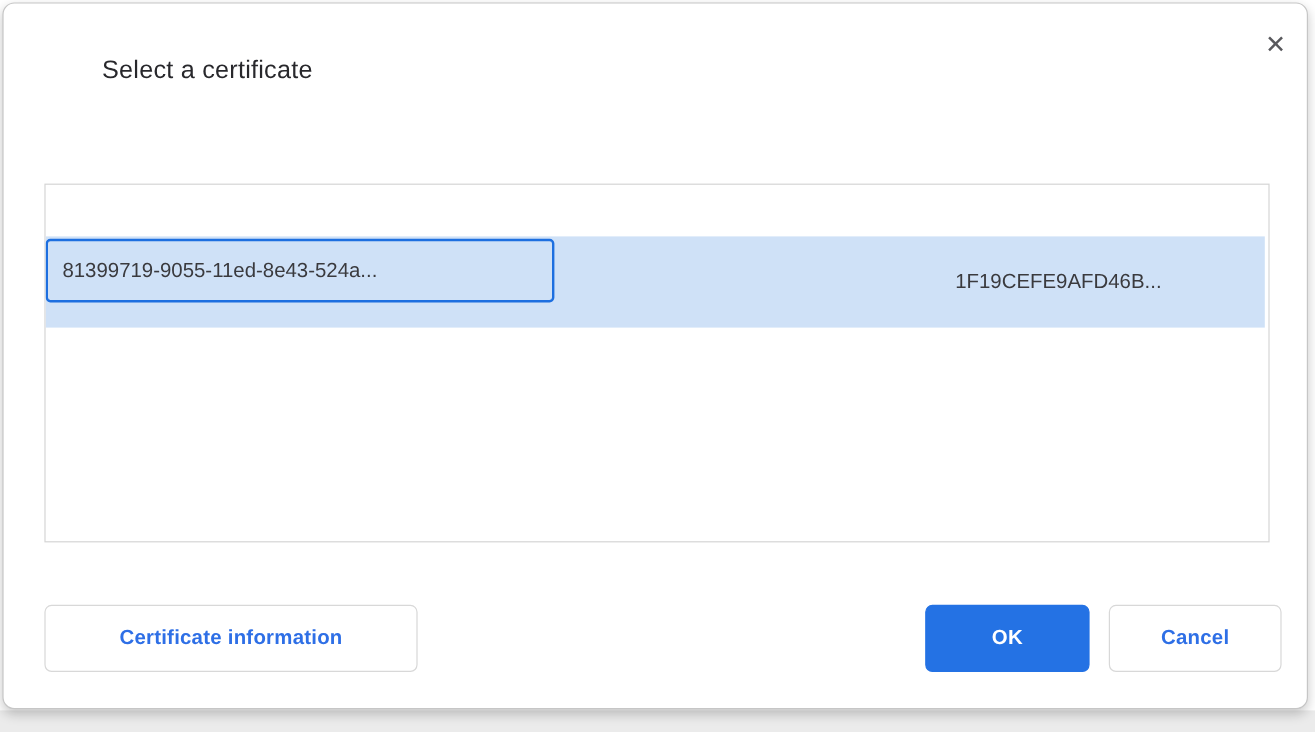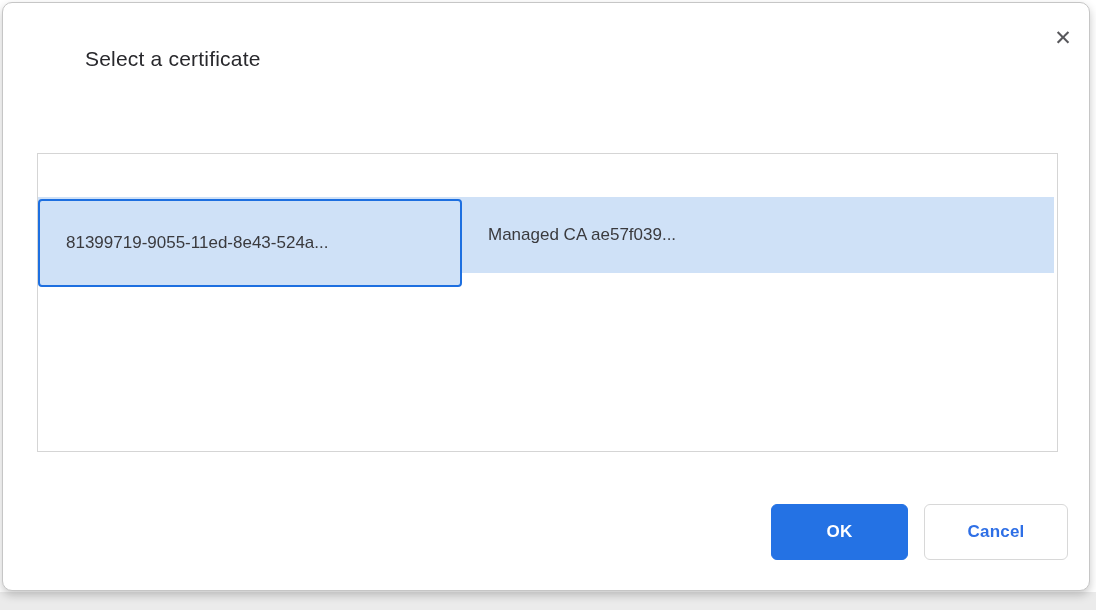--- a/index.html
+++ b/index.html
@@ -78,26 +78,26 @@
     background:#cfe1f7;
     cursor:pointer;
   }
   .cell{
     position:absolute;top:0;height:100%;
     display:flex;align-items:center;
     font-size:17px;color:#3a3a3e;
     white-space:nowrap;overflow:hidden;
   }
   .cell.subject-cell{
-    left:0;top:2px;width:424px;height:88px;
+    left:0;top:2px;width:424px;height:53px;
     border:2px solid #1d6fe0;
     border-radius:4px;
     box-sizing:border-box;
     background:#cfe1f7;
-    padding-left:26px;
+    padding-left:12px;
   }
   .cell.issuer-cell{left:450px;width:286px;}
   .cell.serial-cell{left:758px;width:256px;}
   .btn{
     position:absolute;top:501px;height:56px;
     display:flex;align-items:center;justify-content:center;
     font-size:17px;font-weight:700;
     border-radius:6px;
     box-sizing:border-box;
     cursor:pointer;
@@ -128,23 +128,24 @@
 
     <div class="close-btn">✕</div>
 
     <div class="dlg-title">Select a certificate</div>
 
 
     <div class="cert-table">
 
       <div class="cert-row">
         <div class="cell subject-cell">81399719-9055-11ed-8e43-524a...</div>
-        <div class="cell issuer-cell">Managed CA ae57f039...</div>
+        <div class="cell serial-cell">1F19CEFE9AFD46B...</div>
       </div>
     </div>
 
+    <div class="btn secondary cert-info">Certificate information</div>
 
     <div class="btn primary ok">OK</div>
 
     <div class="btn secondary cancel">Cancel</div>
 
   </div>
 </div>
 
 </body></html>

